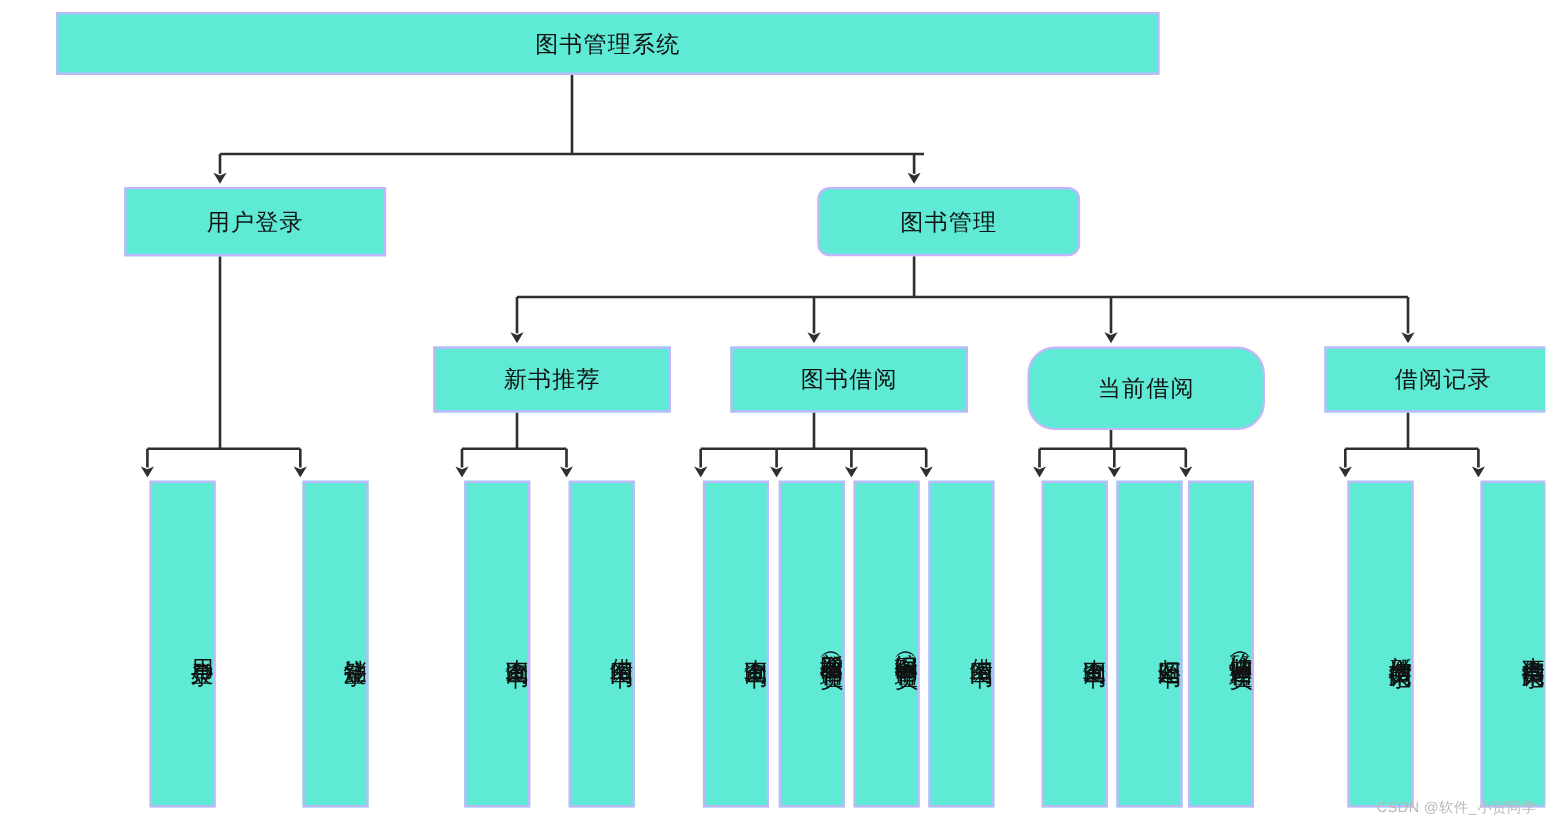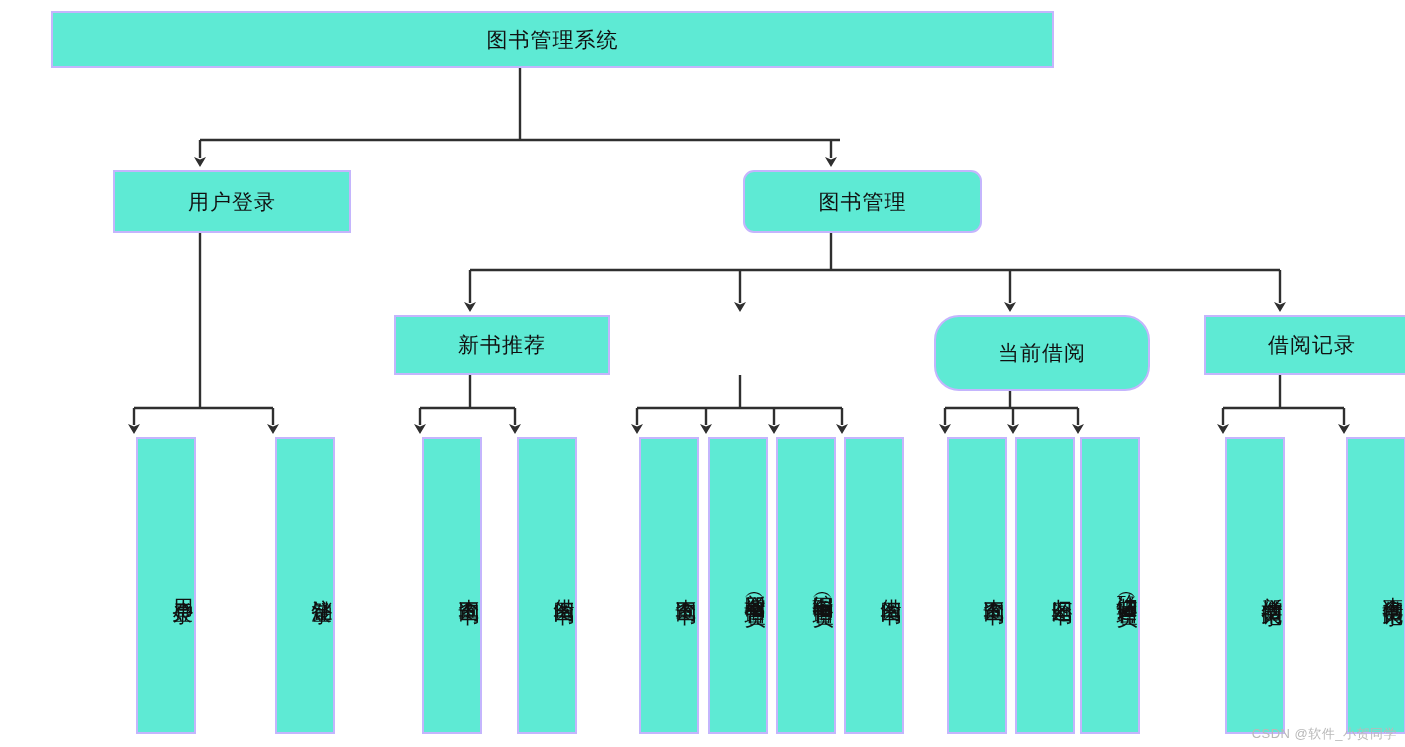--- a/index.html
+++ b/index.html
@@ -130,20 +130,23 @@
   <div class="node horiz" style="left:81px; top:170px; width:238px; height:63px;">
     <span class="label">用户登录</span>
   </div>
   <div class="node horiz" style="left:711px; top:170px; width:239px; height:63px;border-radius:11px;">
     <span class="label">图书管理</span>
   </div>
 
   <div class="node horiz" style="left:362px; top:315px; width:216px; height:60px;">
     <span class="label">新书推荐</span>
   </div>
+  <div class="node horiz" style="left:632px; top:315px; width:216px; height:60px;">
+    <span class="label">图书借阅</span>
+  </div>
   <div class="node horiz" style="left:902px; top:315px; width:216px; height:76px;border-radius:25px;">
     <span class="label">当前借阅</span>
   </div>
   <div class="node horiz" style="left:1172px; top:315px; width:216px; height:60px;text-align:center;">
     <span class="label">借阅记录</span>
   </div>
 
   <div class="node vert" style="left:104px; top:437px; width:60px; height:297px;">
     <span class="label">用户登录</span>
   </div>

